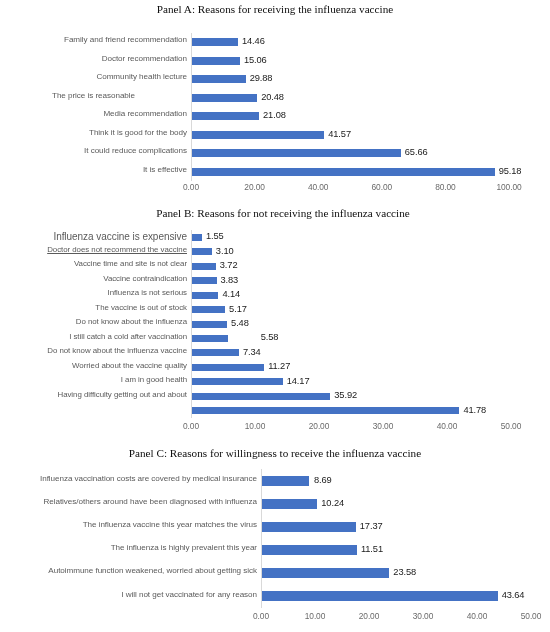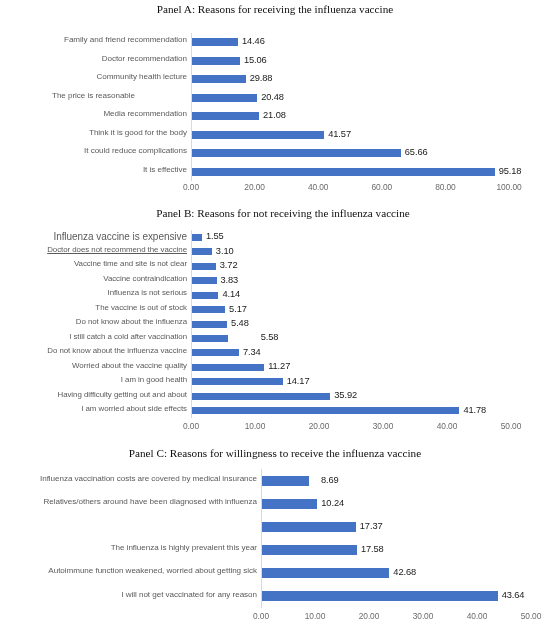--- a/index.html
+++ b/index.html
@@ -155,52 +155,52 @@
         <div class="val-label" style="left: 242.976px; top: 117.923px;">7.34</div>
         <div class="cat-label" style="right: 363px; left: 0px; top: 131.697px; font-size: 7.9px;">Worried about the vaccine quality</div>
         <div class="bar" style="left: 192px; width: 72.128px; height: 7px; top: 133.885px; background: rgb(68, 114, 196);"></div>
         <div class="val-label" style="left: 268.128px; top: 132.385px;">11.27</div>
         <div class="cat-label" style="right: 363px; left: 0px; top: 146.158px; font-size: 7.9px;">I am in good health</div>
         <div class="bar" style="left: 192px; width: 90.688px; height: 7px; top: 148.346px; background: rgb(68, 114, 196);"></div>
         <div class="val-label" style="left: 286.688px; top: 146.846px;">14.17</div>
         <div class="cat-label" style="right: 363px; left: 0px; top: 160.62px; font-size: 7.9px;">Having difficulty getting out and about</div>
         <div class="bar" style="left: 192px; width: 138.304px; height: 7px; top: 162.808px; background: rgb(68, 114, 196);"></div>
         <div class="val-label" style="left: 334.304px; top: 161.308px;">35.92</div>
-        <div class="cat-label" style="right: 363px; left: 0px; top: 175.081px; font-size: 7.9px;">I am worried about side effects</div>
         <div class="bar" style="left: 192px; width: 267.392px; height: 7px; top: 177.269px; background: rgb(68, 114, 196);"></div>
         <div class="val-label" style="left: 463.392px; top: 175.769px;">41.78</div>
       </div>
     <div class="xaxis" id="xaxisB" style="top:218px;">
         <div class="xtick" style="left: 191px; top: 0px;">0.00</div>
         <div class="xtick" style="left: 255px; top: 0px;">10.00</div>
         <div class="xtick" style="left: 319px; top: 0px;">20.00</div>
         <div class="xtick" style="left: 383px; top: 0px;">30.00</div>
         <div class="xtick" style="left: 447px; top: 0px;">40.00</div>
         <div class="xtick" style="left: 511px; top: 0px;">50.00</div>
       </div>
   </div>
 
   <div class="panel" id="panelC" style="top:443px;height:189px;">
     <div class="panel-title" style="position:absolute;top:4px;left:0;width:550px;">Panel C: Reasons for willingness to receive the influenza vaccine</div>
     <div class="plot" id="plotC" style="top:26px;height:139px;">
       <div class="axis-line" id="axisC" style="left: 261px;"></div>
     <div class="cat-label" style="right: 293px; left: 0px; top: 5.75133px; font-size: 8.1px;">Influenza vaccination costs are covered by medical insurance</div>
         <div class="bar" style="left: 262px; width: 46.926px; height: 10px; top: 6.58333px; background: rgb(68, 114, 196);"></div>
-        <div class="val-label" style="left: 321px; top: 6.58333px;">8.69</div>
+        <div class="val-label" style="left: 314px; top: 6.58333px;">8.69</div>
         <div class="cat-label" style="right: 293px; left: 0px; top: 28.918px; font-size: 8.1px;">Relatives/others around have been diagnosed with influenza</div>
         <div class="bar" style="left: 262px; width: 55.296px; height: 10px; top: 29.75px; background: rgb(68, 114, 196);"></div>
         <div class="val-label" style="left: 321.296px; top: 29.75px;">10.24</div>
+        <div class="cat-label" style="right: 293px; left: 0px; top: 52.0847px; font-size: 8.1px;">The influenza vaccine this year matches the virus</div>
         <div class="bar" style="left: 262px; width: 93.798px; height: 10px; top: 52.9167px; background: rgb(68, 114, 196);"></div>
         <div class="val-label" style="left: 359.798px; top: 52.9167px;">17.37</div>
         <div class="cat-label" style="right: 293px; left: 0px; top: 75.2513px; font-size: 8.1px; margin-left: 47px;">The influenza is highly prevalent this year</div>
         <div class="bar" style="left: 262px; width: 94.932px; height: 10px; top: 76.0833px; background: rgb(68, 114, 196);"></div>
-        <div class="val-label" style="left: 360.932px; top: 76.0833px;">17.58</div>
+        <div class="val-label" style="left: 360.932px; top: 76.0833px;">11.51</div>
         <div class="cat-label" style="right: 293px; left: 0px; top: 98.418px; font-size: 8.1px;">Autoimmune function weakened, worried about getting sick</div>
         <div class="bar" style="left: 262px; width: 127.332px; height: 10px; top: 99.25px; background: rgb(68, 114, 196);"></div>
-        <div class="val-label" style="left: 393.332px; top: 99.25px;">42.68</div>
+        <div class="val-label" style="left: 393.332px; top: 99.25px;">23.58</div>
         <div class="cat-label" style="right: 293px; left: 0px; top: 121.585px; font-size: 8.1px;">I will not get vaccinated for any reason</div>
         <div class="bar" style="left: 262px; width: 235.656px; height: 10px; top: 122.417px; background: rgb(68, 114, 196);"></div>
         <div class="val-label" style="left: 501.656px; top: 122.417px;">43.64</div>
       </div>
     <div class="xaxis" id="xaxisC" style="top:168px;">
         <div class="xtick" style="left: 261px; top: 0px;">0.00</div>
         <div class="xtick" style="left: 315px; top: 0px;">10.00</div>
         <div class="xtick" style="left: 369px; top: 0px;">20.00</div>
         <div class="xtick" style="left: 423px; top: 0px;">30.00</div>
         <div class="xtick" style="left: 477px; top: 0px;">40.00</div>

